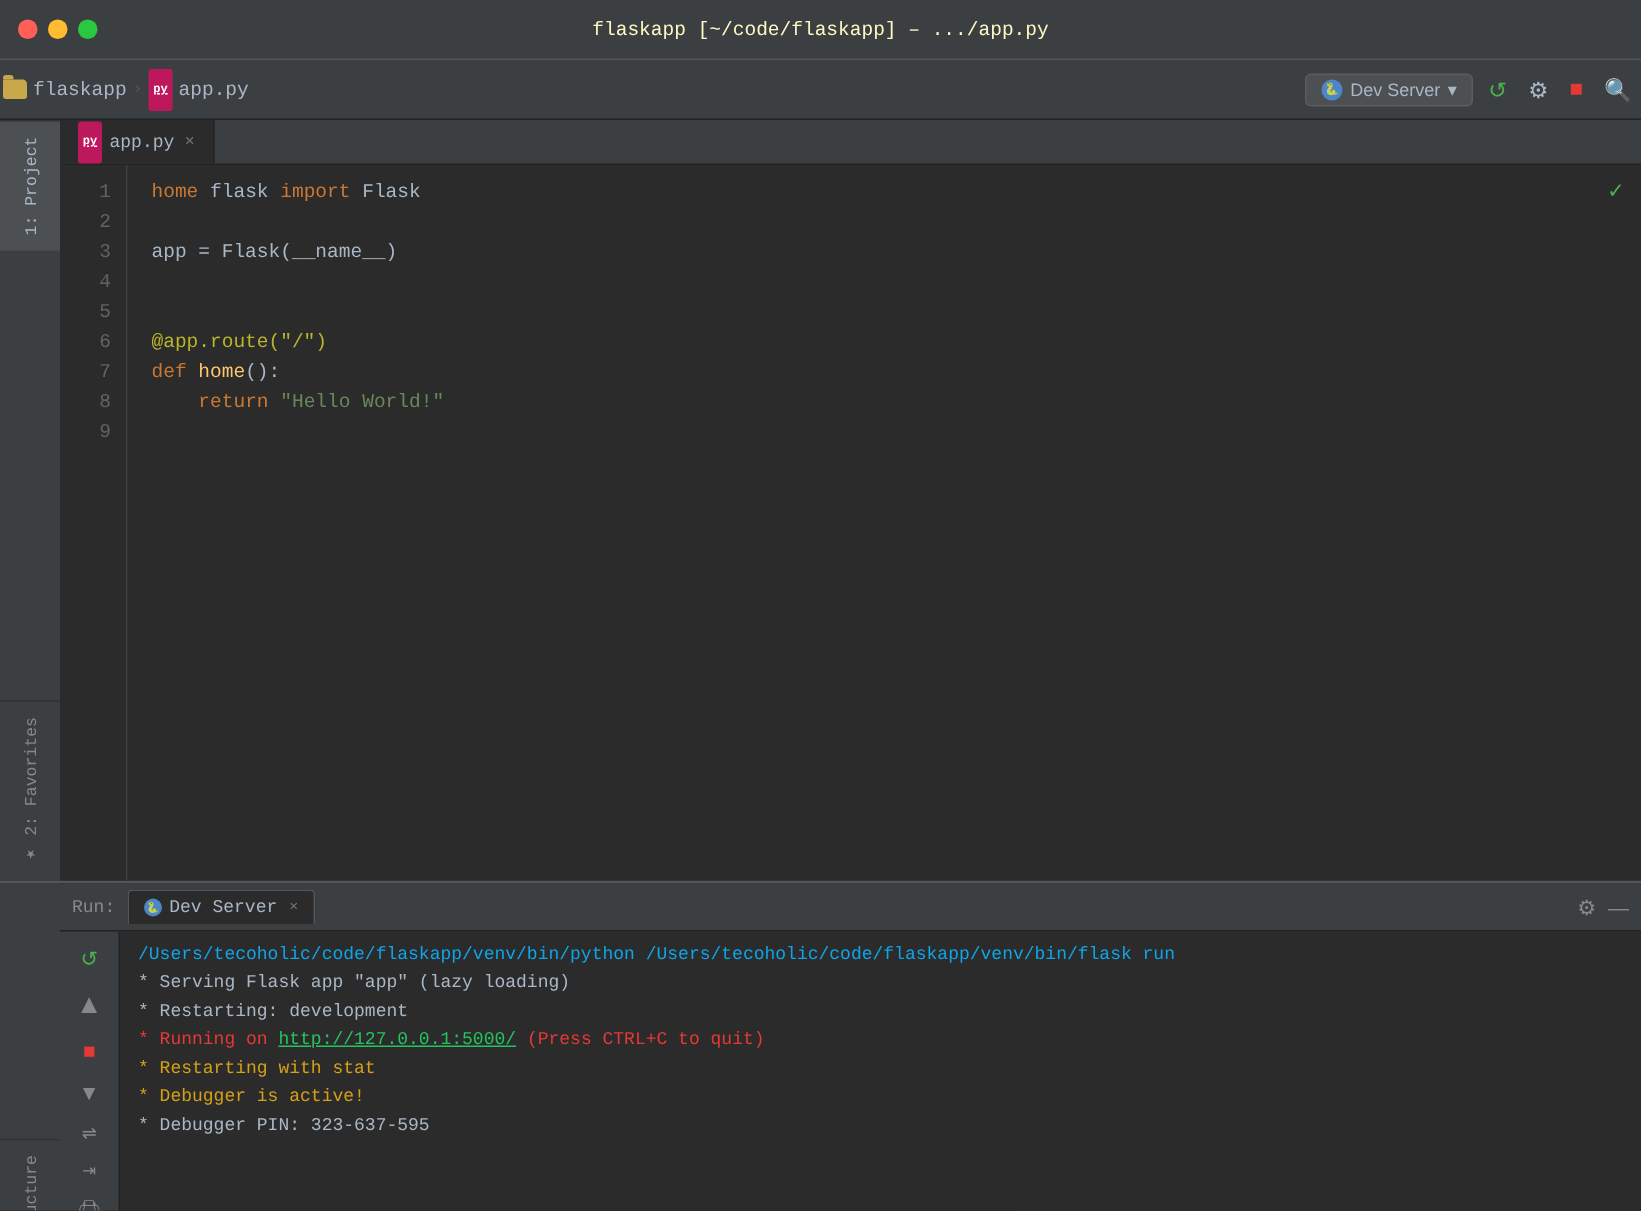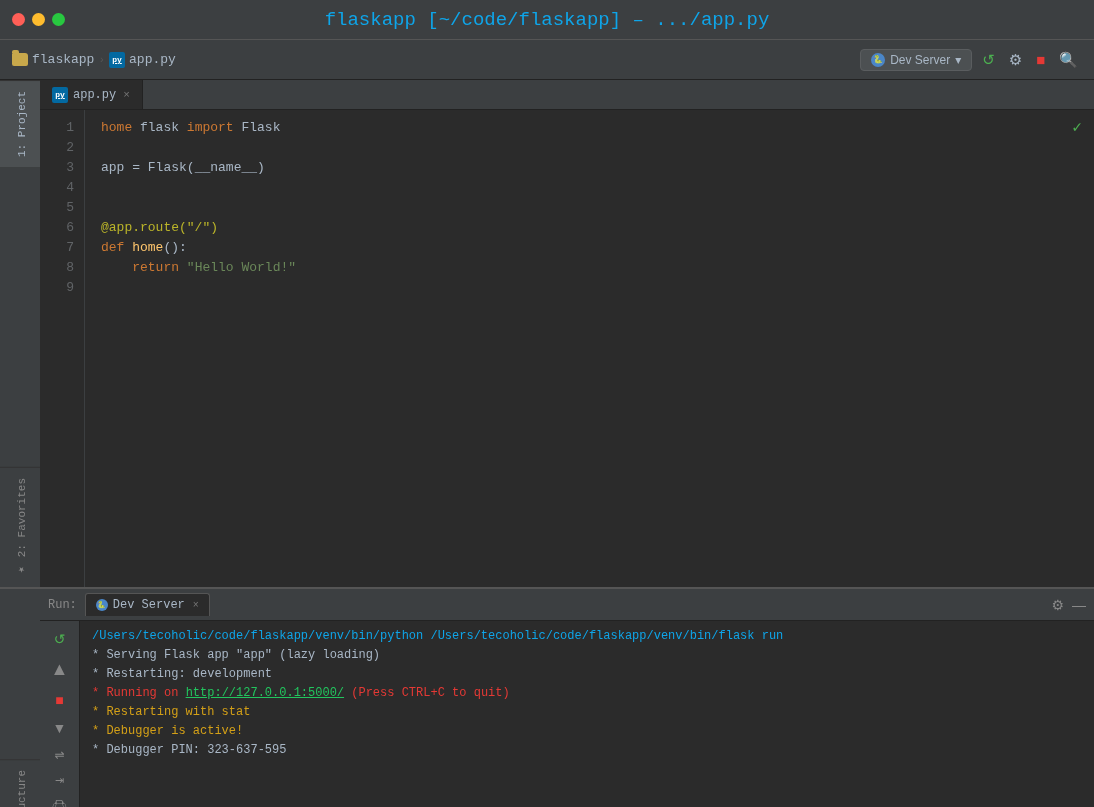--- a/index.html
+++ b/index.html
@@ -33,31 +33,31 @@
     .tb-btn {
       width: 13px;
       height: 13px;
       border-radius: 50%;
       display: inline-block;
     }
     .tb-close { background: #ff5f57; }
     .tb-min { background: #febc2e; }
     .tb-max { background: #28c840; }
     .titlebar-title {
-      color: #0ea5e9;
-      font-size: 19px;
+      color: #fef9c3;
+      font-size: 13px;
     }
 
     
     .toolbar {
       background: #3c3f41;
       height: 40px;
       display: flex;
       align-items: center;
-      padding: 0 12px;
+      padding: 0 2px;
       border-bottom: 1px solid #222;
       gap: 6px;
     }
     .breadcrumb {
       display: flex;
       align-items: center;
       gap: 4px;
       font-size: 13px;
       color: #a9b7c6;
       flex: 1;
@@ -83,22 +83,22 @@
       height: 3px;
       background: #c8a84b;
       border-radius: 2px 2px 0 0;
     }
     .breadcrumb-sep {
       color: #555;
       font-size: 11px;
     }
     .file-icon-py {
       width: 16px;
-      height: 16px;
-      background: #0369a1;
+      height: 28px;
+      background: #be185d;
       border-radius: 2px;
       display: flex;
       align-items: center;
       justify-content: center;
       font-size: 8px;
       color: white;
       font-weight: bold;
       text-decoration: underline;
     }
     .toolbar-right {

